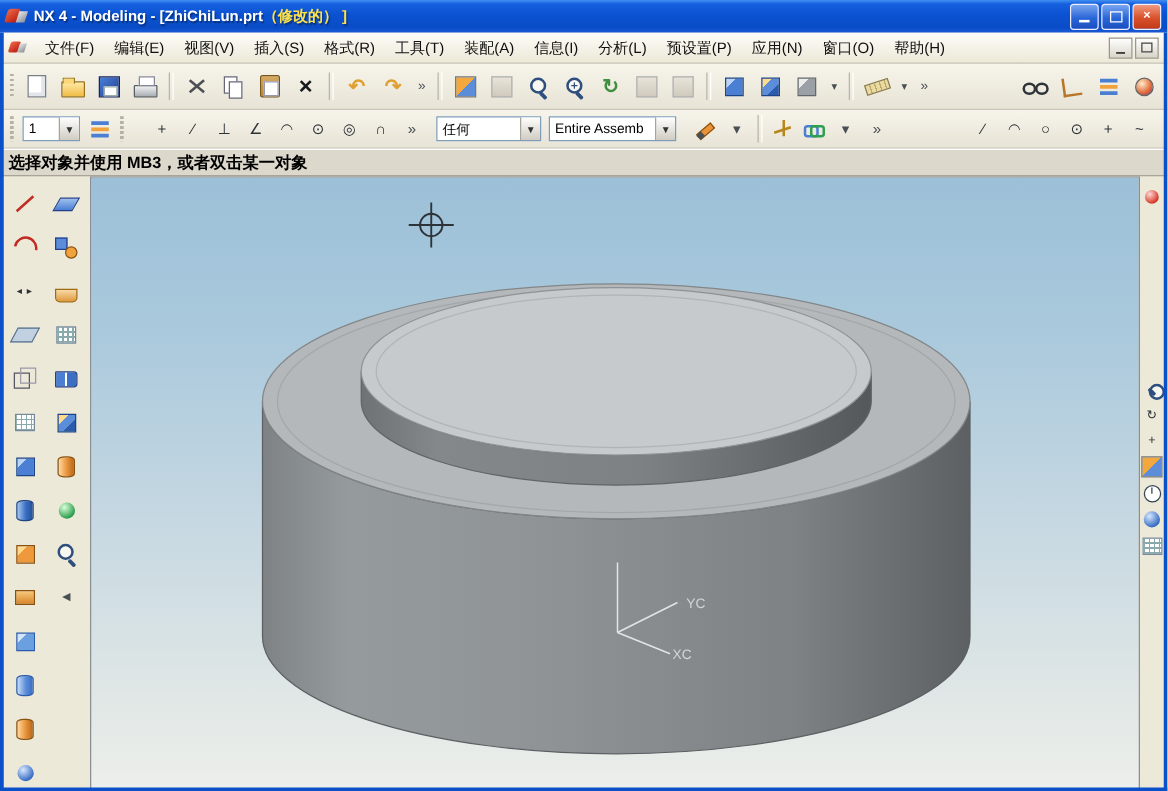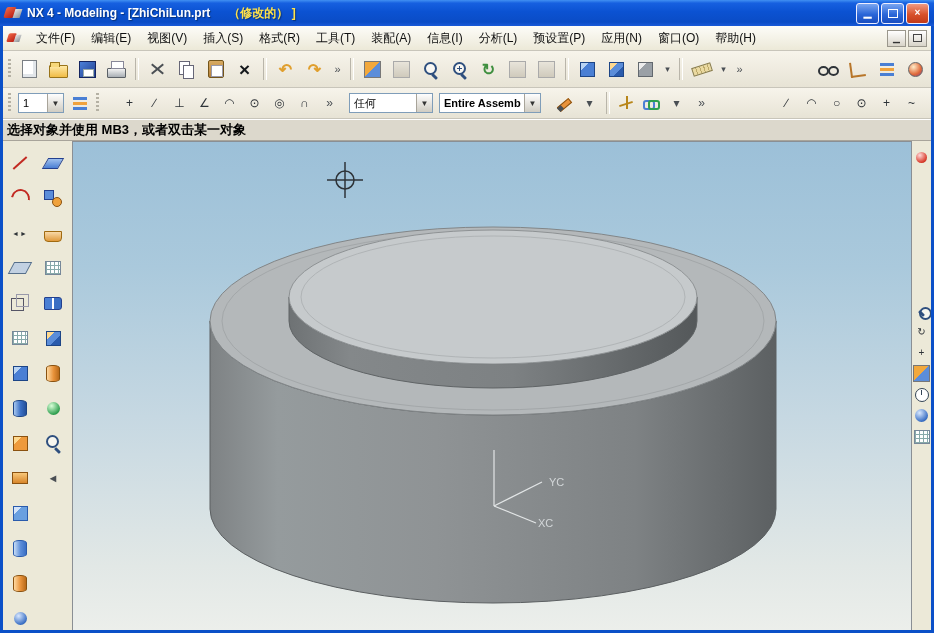--- a/index.html
+++ b/index.html
@@ -11,21 +11,21 @@
   
   .titlebar{position:absolute;top:0;left:0;width:100%;height:26px;display:flex;align-items:center;
     background:linear-gradient(180deg,#4190f2 0%,#1660e0 12%,#0b52d2 45%,#0a4cc6 85%,#1a5ad8 100%);
     padding-left:4px;box-sizing:border-box;z-index:40;justify-content:center;}
   .nx-logo{width:18px;height:16px;position:relative;margin-right:5px;}
   .nx-logo::before{content:"";position:absolute;left:1px;top:2px;width:10px;height:11px;
     background:linear-gradient(135deg,#f06a4a,#b81a10);transform:skewX(-18deg);border-radius:2px;}
   .nx-logo::after{content:"";position:absolute;right:1px;top:4px;width:7px;height:9px;
     background:linear-gradient(135deg,#e8e8e8,#8a8f94);transform:skewX(-18deg);}
   .title-text{color:#fff;font-weight:bold;font-size:12px;text-shadow:1px 1px 1px #05327e;white-space:nowrap;}
-  .title-mod{color:#ffe24a;font-weight:bold;font-size:12px;text-shadow:1px 1px 1px #05327e;margin-left:18px;}
+  .title-mod{color:#ffe24a;font-weight:bold;font-size:12px;text-shadow:1px 1px 1px #05327e;}
   .win-btns{margin-left:auto;display:flex;gap:2px;padding-right:5px;}
   .wbtn{width:21px;height:19px;border-radius:3px;border:1px solid #eef;display:flex;align-items:center;
     justify-content:center;color:#fff;font-size:10px;font-weight:bold;line-height:1;}
   .wbtn.bl{background:linear-gradient(180deg,#7aa6f0,#2a66d8 55%,#1a4ec0);}
   .wbtn.rd{background:linear-gradient(180deg,#f09a82,#d8512a 55%,#c23a18);}
   .restore-glyph{width:8px;height:7px;border:1px solid #fff;display:block;}
   
   .menubar{position:absolute;top:26px;left:0;width:100%;height:25px;display:flex;align-items:center;
     background:linear-gradient(#fdfcf8,#ece9d8);border-bottom:1px solid #c8c5ba;box-sizing:border-box;
     padding:0 5px;z-index:30;}
@@ -137,21 +137,21 @@
   .i-link::after{content:"";position:absolute;right:2px;top:7px;width:8px;height:6px;border:2px solid #2e9f4f;border-radius:3px;}
   .i-clock::before{content:"";width:12px;height:12px;border:1px solid #345;border-radius:50%;background:#fff;}
   .i-clock::after{content:"";position:absolute;top:4px;left:8px;width:1px;height:5px;background:#345;}
   .i-gl{color:#2e3338;}
   .i-gl.sm{font-size:7px;letter-spacing:1px;}
   
   .combo{display:flex;align-items:center;height:20px;background:#fff;border:1px solid #7f9db9;margin:0 3px;box-sizing:border-box;}
   .combo .val{font-size:11px;padding:0 4px;flex:1;white-space:nowrap;overflow:hidden;color:#000;}
   .combo .dd{width:15px;height:100%;background:linear-gradient(#fefefe,#d0ccc2);border-left:1px solid #a8a49a;
     display:flex;align-items:center;justify-content:center;font-size:8px;color:#333;}
-  .combo.w-layer{width:46px;} .combo.w-type{width:84px;} .combo.w-scope{width:102px;font-weight:bold;}
+  .combo.w-layer{width:46px;} .combo.w-type{width:84px;} .combo.w-scope{width:102px;}
   
   .prompt{position:absolute;top:119px;left:0;width:100%;height:22px;background:#dcd8cc;border-top:1px solid #fff;
     border-bottom:1px solid #a8a49a;display:flex;align-items:center;padding-left:7px;box-sizing:border-box;
     font-size:13px;font-weight:bold;color:#000;z-index:20;}
   
   .lefttools{position:absolute;top:141px;left:3px;width:69px;bottom:3px;background:#ece9d8;z-index:10;}
   .ltcol{position:absolute;top:8px;display:flex;flex-direction:column;align-items:center;gap:7px;width:30px;}
   .ltcol.c1{left:2px;} .ltcol.c2{left:35px;}
   .ltcol .tbtn{width:26px;height:26px;margin:0;}
   .viewport{position:absolute;top:141px;left:72px;width:840px;height:502px;box-sizing:border-box;

